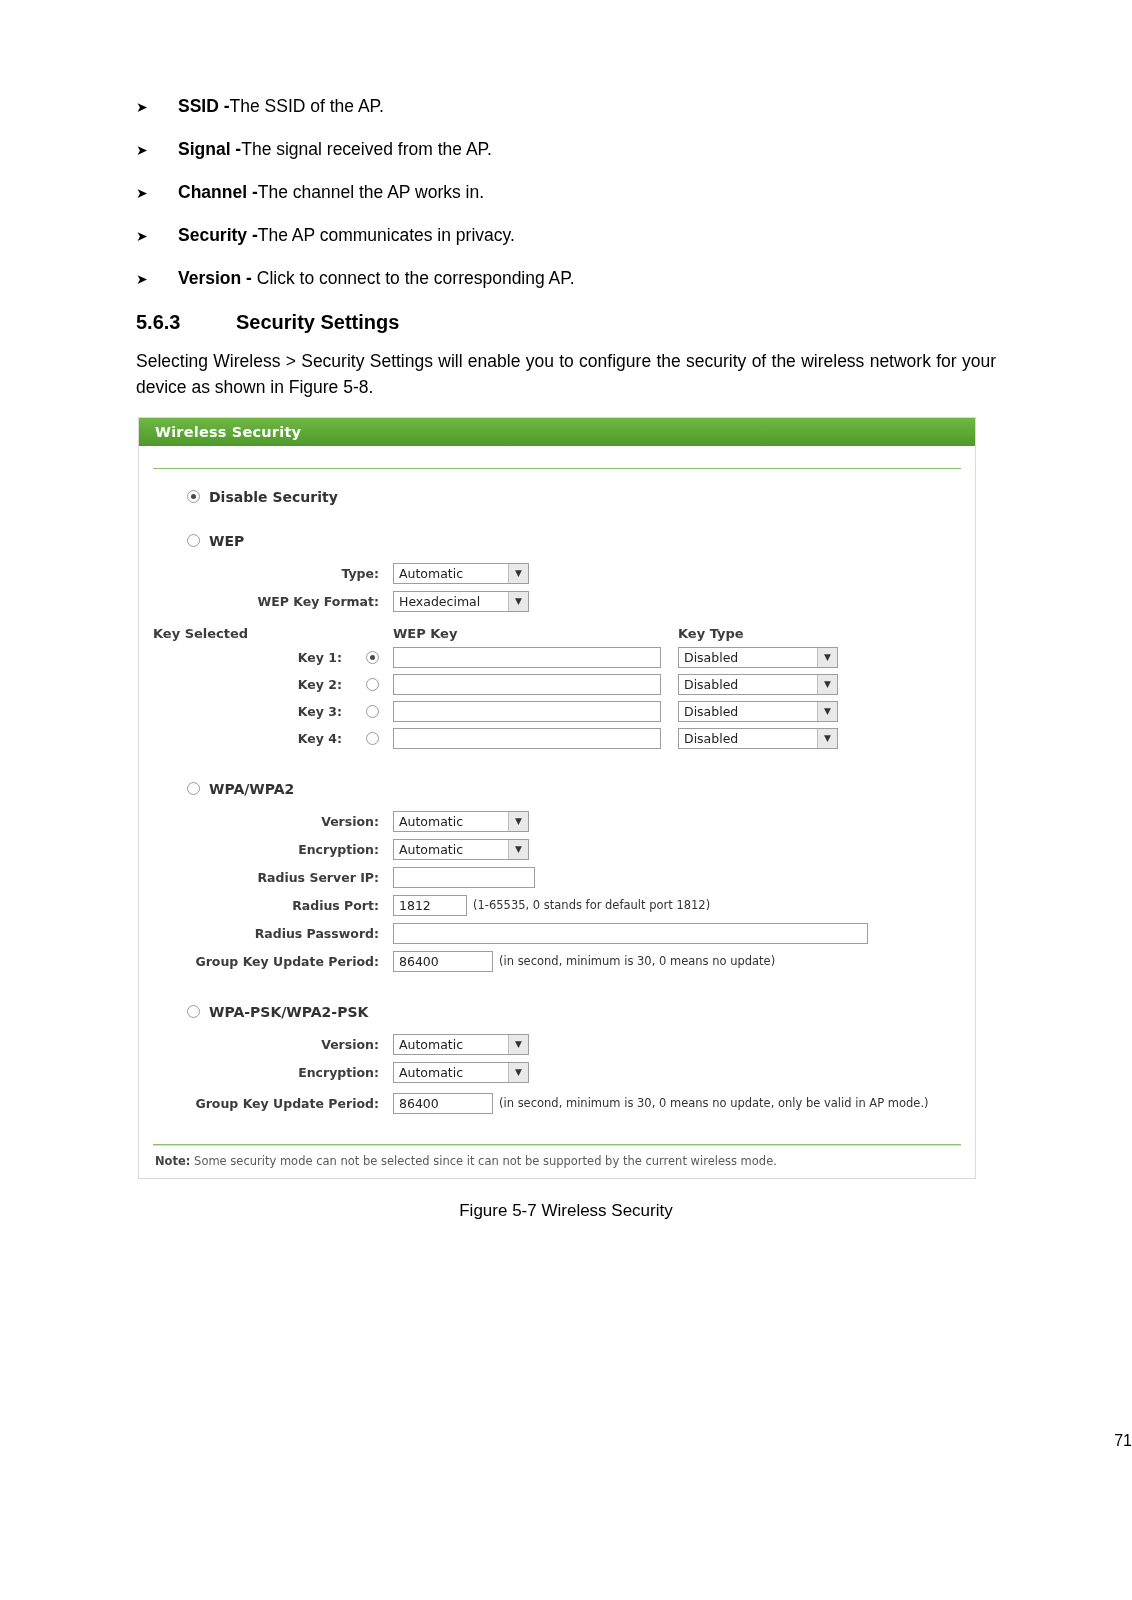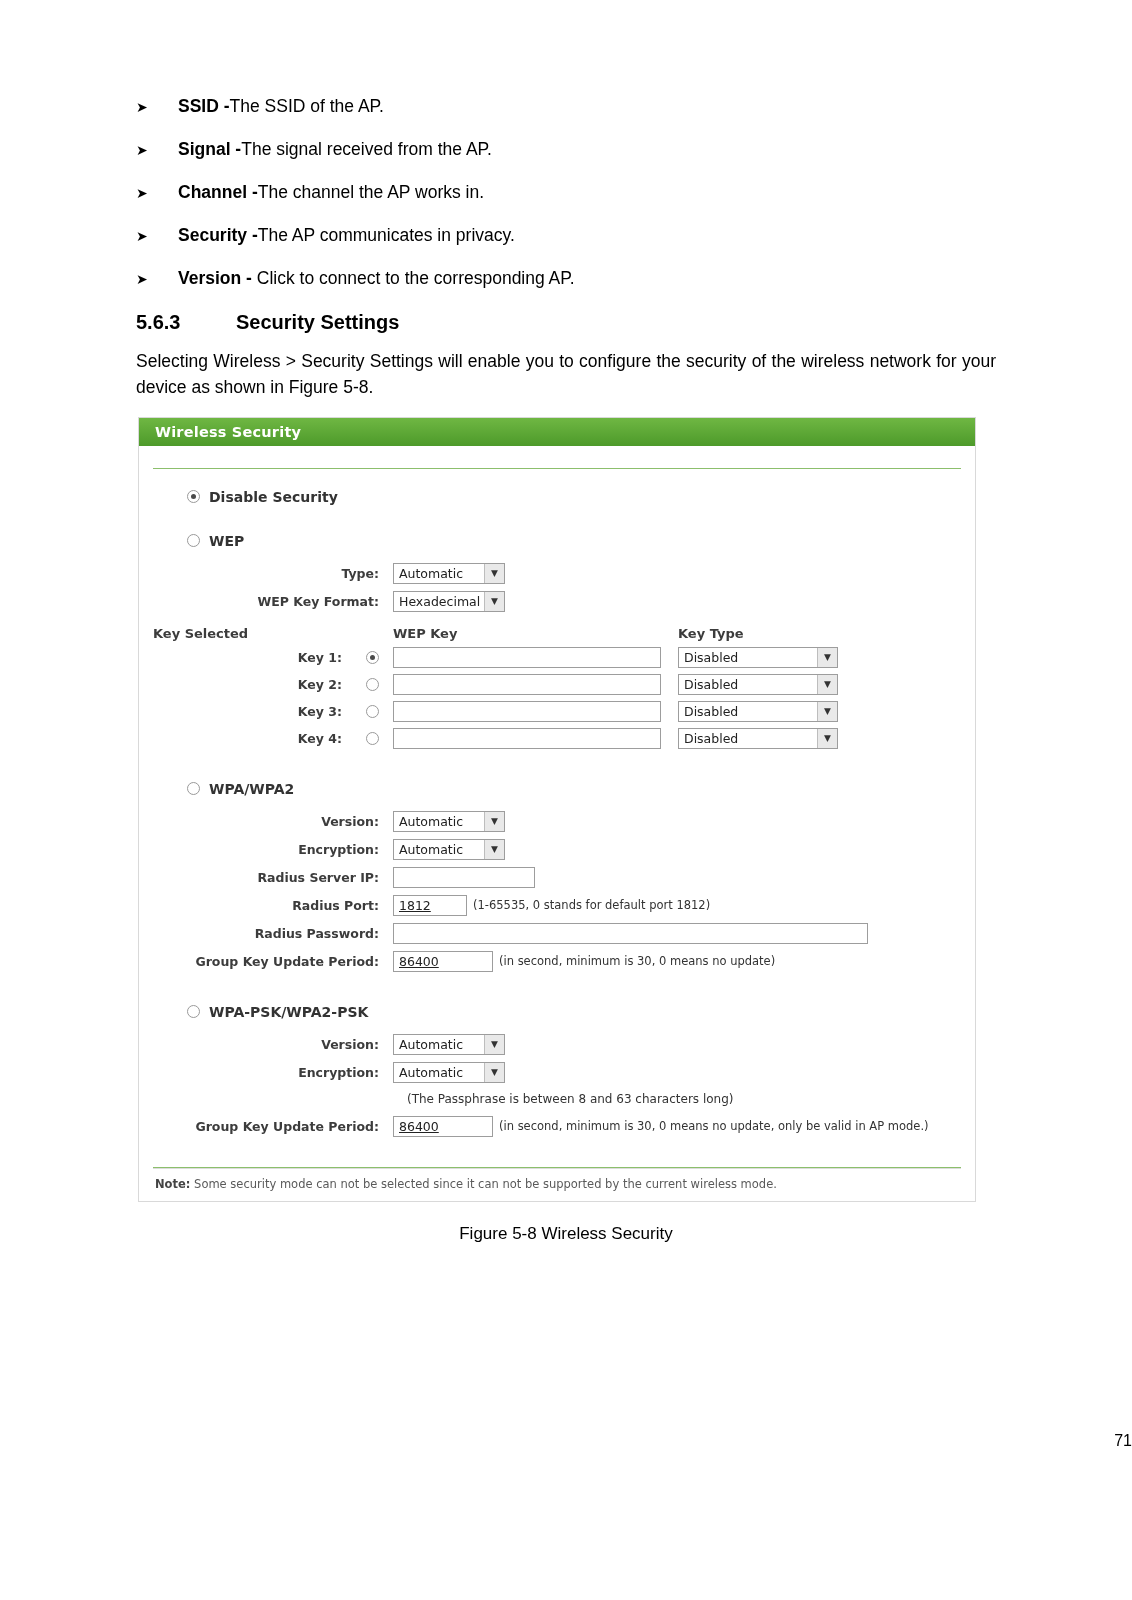--- a/index.html
+++ b/index.html
@@ -135,21 +135,21 @@
     flex: 0 0 240px;
     text-align: right;
     padding-right: 14px;
     font-size: 12.5px;
     font-weight: bold;
     color: #3c3c3c;
     box-sizing: border-box;
   }
   .sel {
     position: relative;
-    width: 112px;
+    width: 136px;
     height: 21px;
     border: 1px solid #9d9d9d;
     background: #ffffff;
     font-size: 12.5px;
     color: #222;
     box-sizing: border-box;
     line-height: 19px;
     padding-left: 5px;
   }
   .sel .arrow {
@@ -166,21 +166,20 @@
   }
   .txt {
     height: 21px;
     border: 1px solid #9d9d9d;
     background: #ffffff;
     box-sizing: border-box;
     font-size: 12.5px;
     color: #222;
     line-height: 19px;
     padding-left: 5px;
-    text-decoration: underline;
   }
   .hint {
     font-size: 11.5px;
     color: #333;
     margin-left: 6px;
   }
 
   
   .wep-head {
     display: flex;
@@ -453,36 +452,35 @@
 
           <div class="frow">
             <div class="flabel">Encryption:</div>
             <div class="sel">
               <span>Automatic</span>
               <span class="arrow">▼</span>
             </div>
           </div>
 
 
-          <div class="note-line">(The Passphrase is between 8 and 63 characters long)</div>
 
           <div class="frow" style="margin-top:10px;">
             <div class="flabel">Group Key Update Period:</div>
             <div class="txt" style="width:100px;">86400</div>
             <span class="hint">(in second, minimum is 30, 0 means no update, only be valid in AP mode.)</span>
           </div>
         </div>
 
         <div class="hr-green-bot" style="margin-top:30px;"></div>
 
 
         <div class="shot-note">
           <b>Note:</b>
           <span>Some security mode can not be selected since it can not be supported by the current wireless mode.</span>
         </div>
       </div>
     </div>
 
-    <div class="figcap">Figure 5-8 Wireless Security</div>
+    <div class="figcap">Figure 5-7 Wireless Security</div>
   </div>
 
   <div class="pageno">71</div>
 </div>
 
 </body></html>

